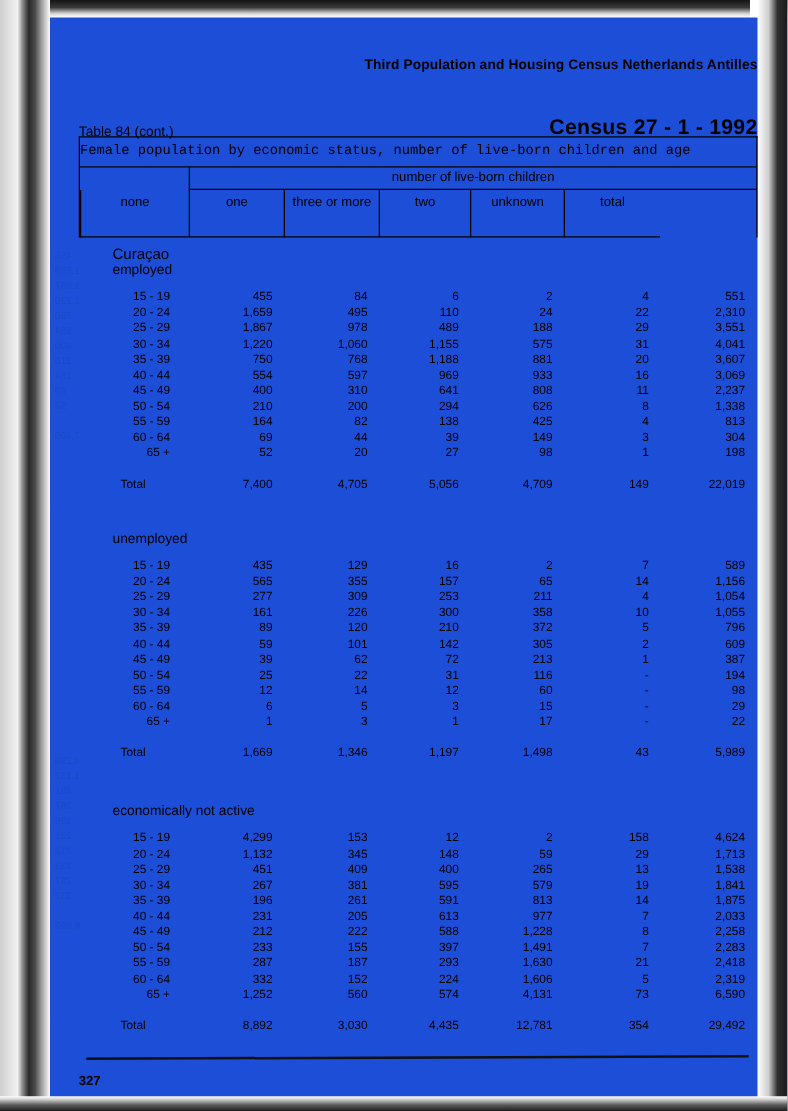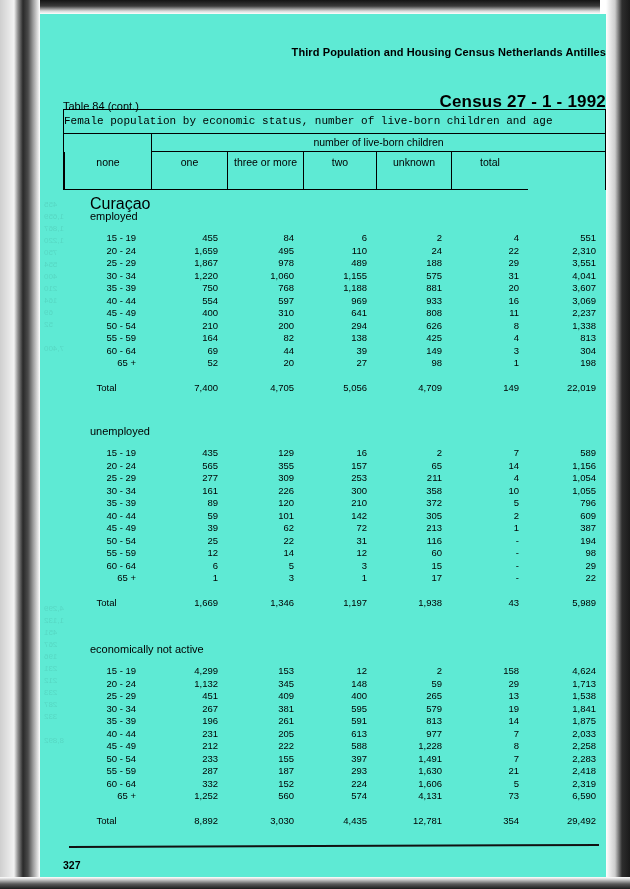--- a/index.html
+++ b/index.html
@@ -46,21 +46,21 @@
     left: 0; bottom: 0;
     width: 630px; height: 12px;
     background: linear-gradient(to top, #1b1b1b 0px, #5a5a5a 5px, #dcdcdc 10px, #ffffff 12px);
     pointer-events: none;
   }
 
   .page {
     position: absolute;
     left: 40px; top: 14px;
     width: 566px; height: 863px;
-    background: #5eead4;
+    background: #1d4ed8;
   }
 
   
   .running-head {
     position: absolute;
     right: 0px; top: 32px;
     font-size: 11px;
     font-weight: bold;
     letter-spacing: .1px;
     white-space: nowrap;
@@ -126,21 +126,21 @@
 
   
   .body-area {
     position: absolute;
     left: 23px; top: 183px;
     width: 543px;
     font-size: 9.5px;
   }
   .region-name {
     padding-left: 27px;
-    font-size: 16px;
+    font-size: 12px;
     line-height: 13px;
   }
   .status-name {
     padding-left: 27px;
     font-size: 11px;
     line-height: 13px;
   }
   .rows { margin-top: 9px; }
   .row {
     display: grid;
@@ -429,21 +429,21 @@
             <div>1</div>
             <div>17</div>
             <div>-</div>
             <div>22</div>
           </div>
           <div class="row total-row">
             <div class="agelbl">Total</div>
             <div>1,669</div>
             <div>1,346</div>
             <div>1,197</div>
-            <div>1,938</div>
+            <div>1,498</div>
             <div>43</div>
             <div>5,989</div>
           </div>
         </div>
         <div class="gap-section-2"></div>
         <div class="status-name">economically not active</div>
         <div class="rows">
           <div class="row">
             <div class="agelbl">15 - 19</div>
             <div>4,299</div>

